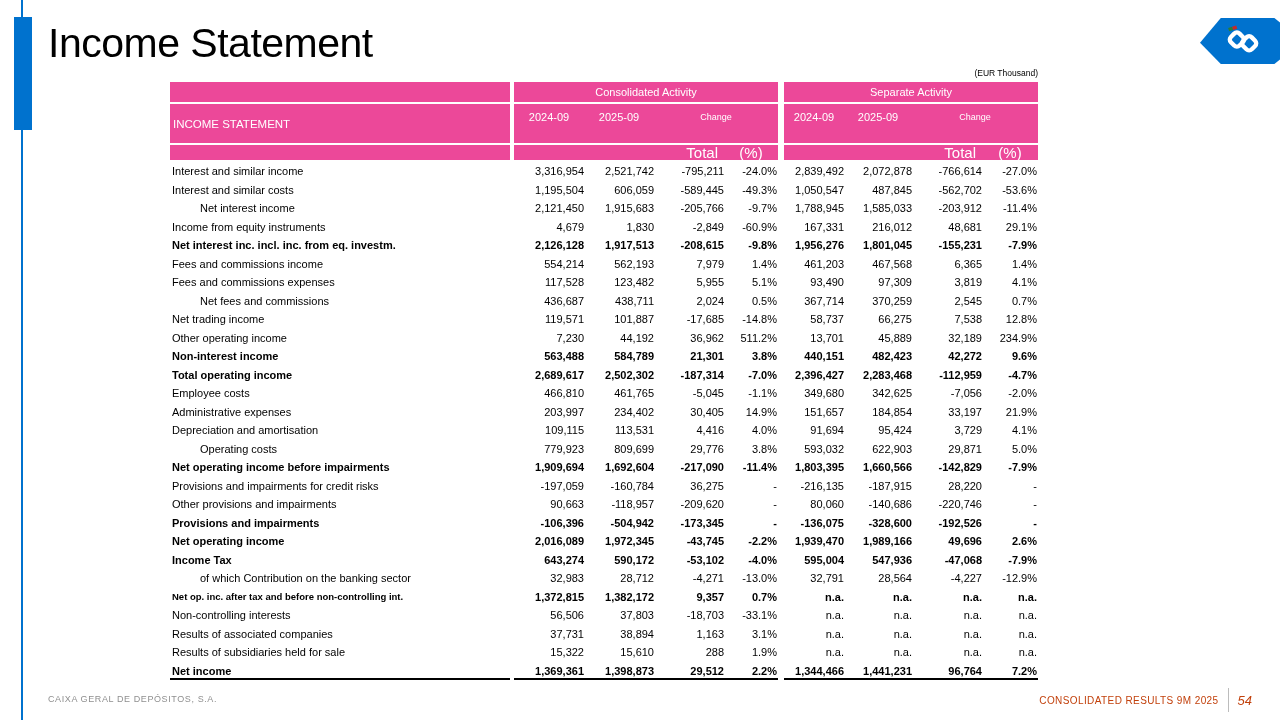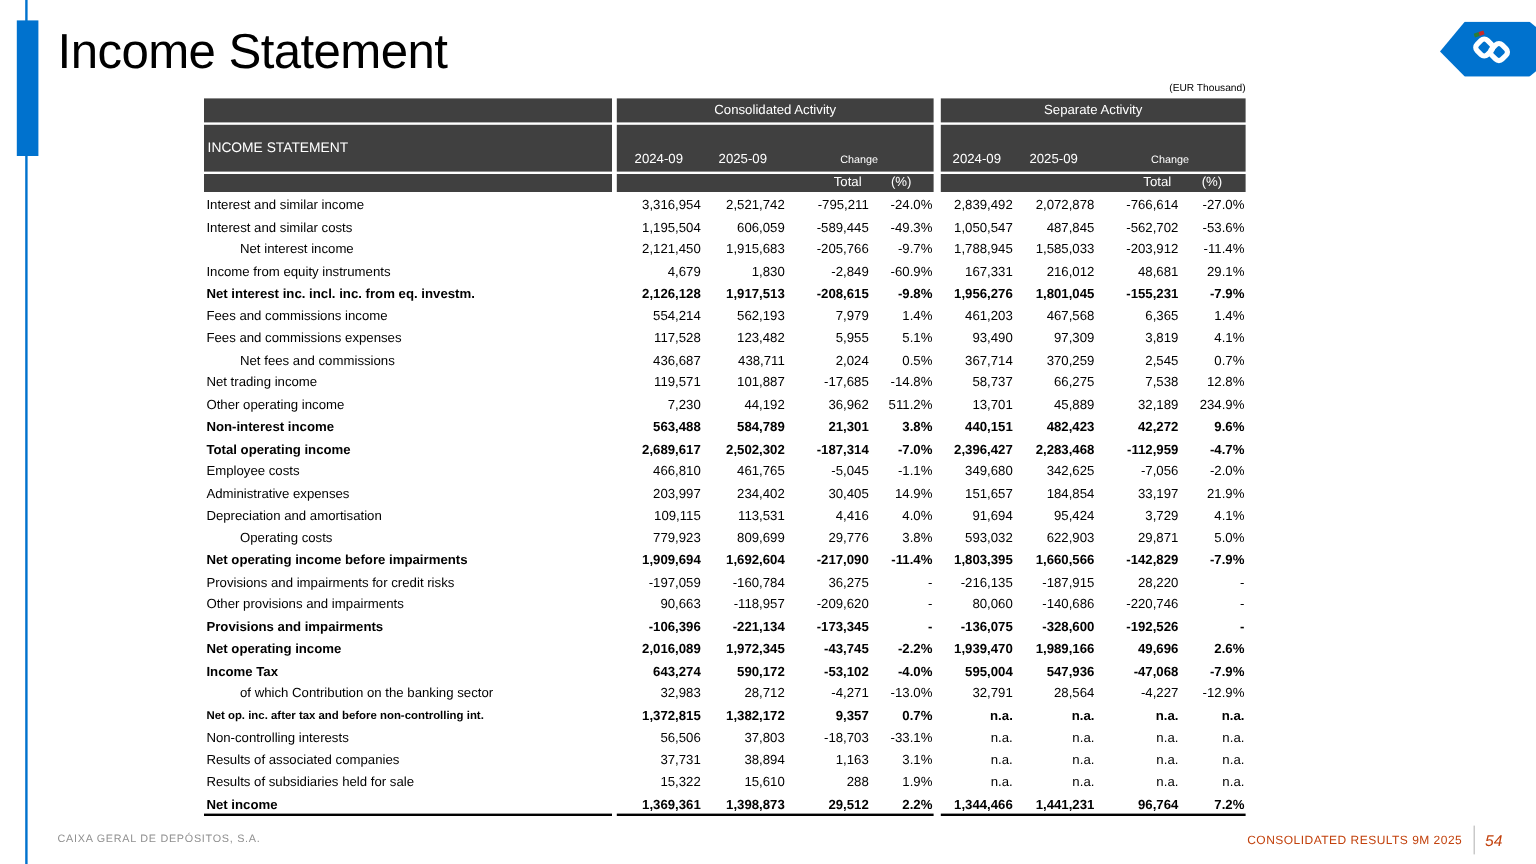--- a/index.html
+++ b/index.html
@@ -15,34 +15,34 @@
   .page-title{position:absolute;left:48px;top:20px;font-size:41px;color:#000;letter-spacing:-0.5px;font-weight:400;}
   
   .logo{position:absolute;right:0;top:18px;width:80px;height:46px;background:#0072CE;
     clip-path:polygon(0 54%,26% 0,93% 0,100% 10%,100% 90%,93% 100%,26% 100%);
     display:flex;align-items:center;justify-content:center;}
   .logo svg{display:block;margin-left:6px;}
   
   .eur-note{position:absolute;left:170px;top:68px;width:868px;text-align:right;font-size:8.5px;color:#000;}
   
   .tbl{position:absolute;left:170px;top:82px;width:868px;}
-  .blue{background:#404040;color:#fff;}
+  .blue{background:#ec4899;color:#fff;}
   .hrow{display:flex;margin-bottom:2px;}
   .w-lbl{width:340px;flex:none;}
   .w-g1{width:264px;flex:none;}
   .w-g2{width:254px;flex:none;}
   .gsep1{width:4px;flex:none;}
   .gsep2{width:6px;flex:none;}
   .hrowA .hcell{height:20px;line-height:20px;font-size:11px;text-align:center;}
   .hrowB .hcell{height:39px;}
   .hrowB .lblcell{display:flex;align-items:center;padding-left:3px;box-sizing:border-box;font-size:11.5px;}
-  .hrowB .grpcell{display:flex;align-items:flex-end;padding-bottom:4px;box-sizing:border-box;font-size:11px;}
+  .hrowB .grpcell{display:flex;align-items:flex-end;padding-bottom:20px;box-sizing:border-box;font-size:11px;}
   .hrowB .d{text-align:center;}
   .hrowB .chg{text-align:center;font-size:9px;padding-bottom:1px;}
-  .hrowC .hcell{height:15px;line-height:15px;font-size:11px;}
+  .hrowC .hcell{height:15px;line-height:15px;font-size:15px;}
   .hrowC .grpcell{display:flex;}
   .hrowC .tot{text-align:right;padding-right:6px;box-sizing:border-box;}
   .hrowC .pct{text-align:center;}
   
   .g1c0{width:70px;flex:none;} .g1c1{width:70px;flex:none;} .g1c2{width:70px;flex:none;} .g1c3{width:54px;flex:none;}
   .g2c0{width:60px;flex:none;} .g2c1{width:68px;flex:none;} .g2c2{width:70px;flex:none;} .g2c3{width:56px;flex:none;}
   
   .tbody{margin-top:2px;}
   .trow{display:flex;height:18.5px;line-height:18.5px;font-size:11px;color:#000;}
   .trow .lbl{width:340px;flex:none;padding-left:2px;box-sizing:border-box;white-space:nowrap;overflow:hidden;}
@@ -449,21 +449,21 @@
           <div class="num g2c1">-140,686</div>
           <div class="num g2c2">-220,746</div>
           <div class="num g2c3 pctcol">-</div>
         </div>
       </div>
       <div class="trow boldrow">
         <div class="lbl">Provisions and impairments</div>
         <div class="gsep1"></div>
         <div class="grp">
           <div class="num g1c0">-106,396</div>
-          <div class="num g1c1">-221,134</div>
+          <div class="num g1c1">-504,942</div>
           <div class="num g1c2">-173,345</div>
           <div class="num g1c3 pctcol">-</div>
         </div>
         <div class="gsep2"></div>
         <div class="grp">
           <div class="num g2c0">-136,075</div>
           <div class="num g2c1">-328,600</div>
           <div class="num g2c2">-192,526</div>
           <div class="num g2c3 pctcol">-</div>
         </div>

